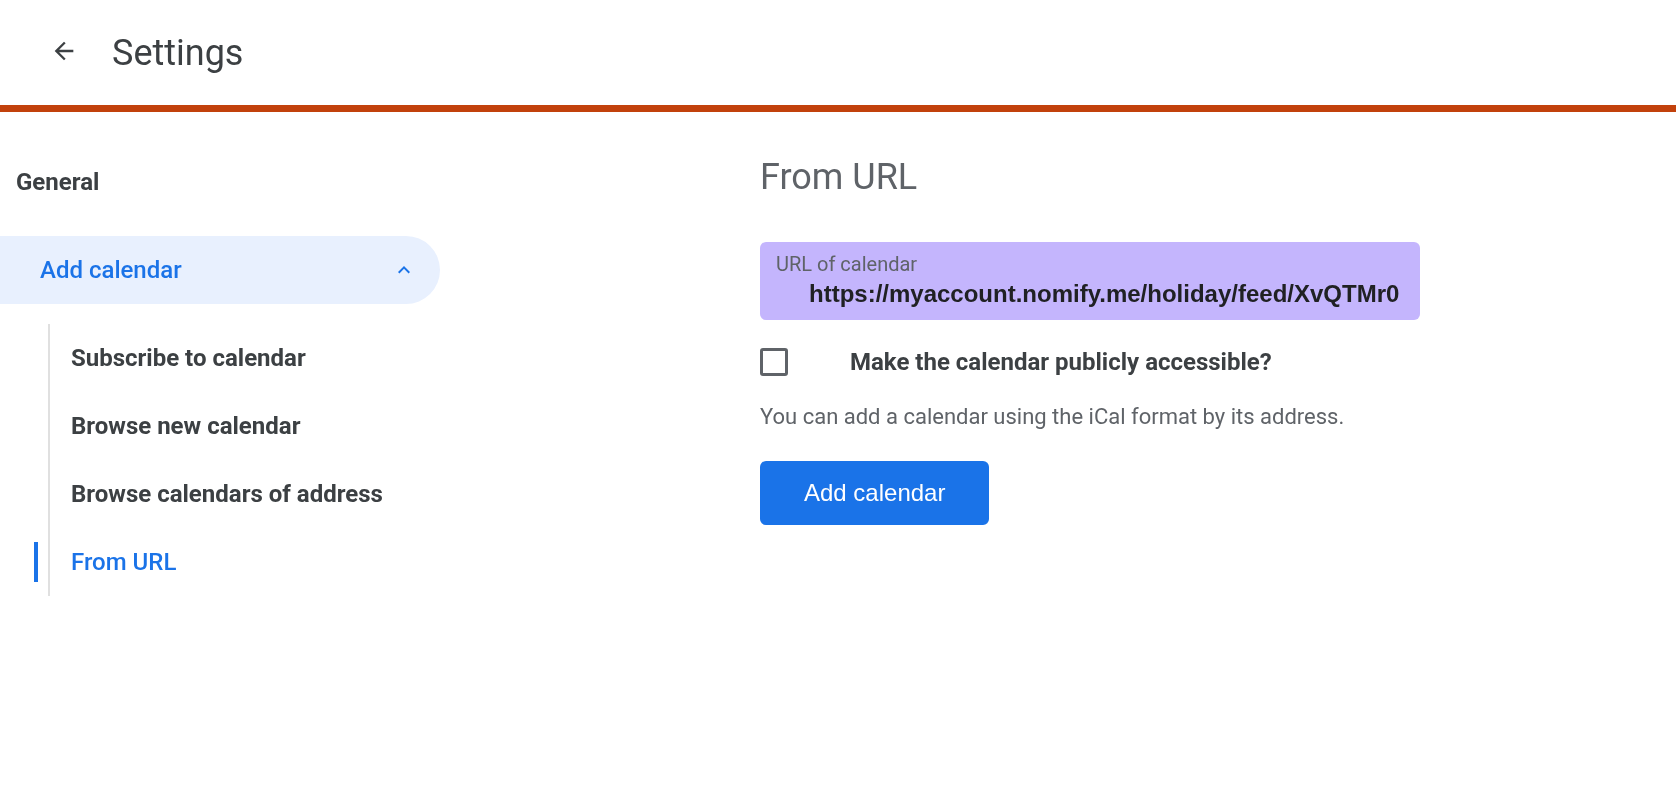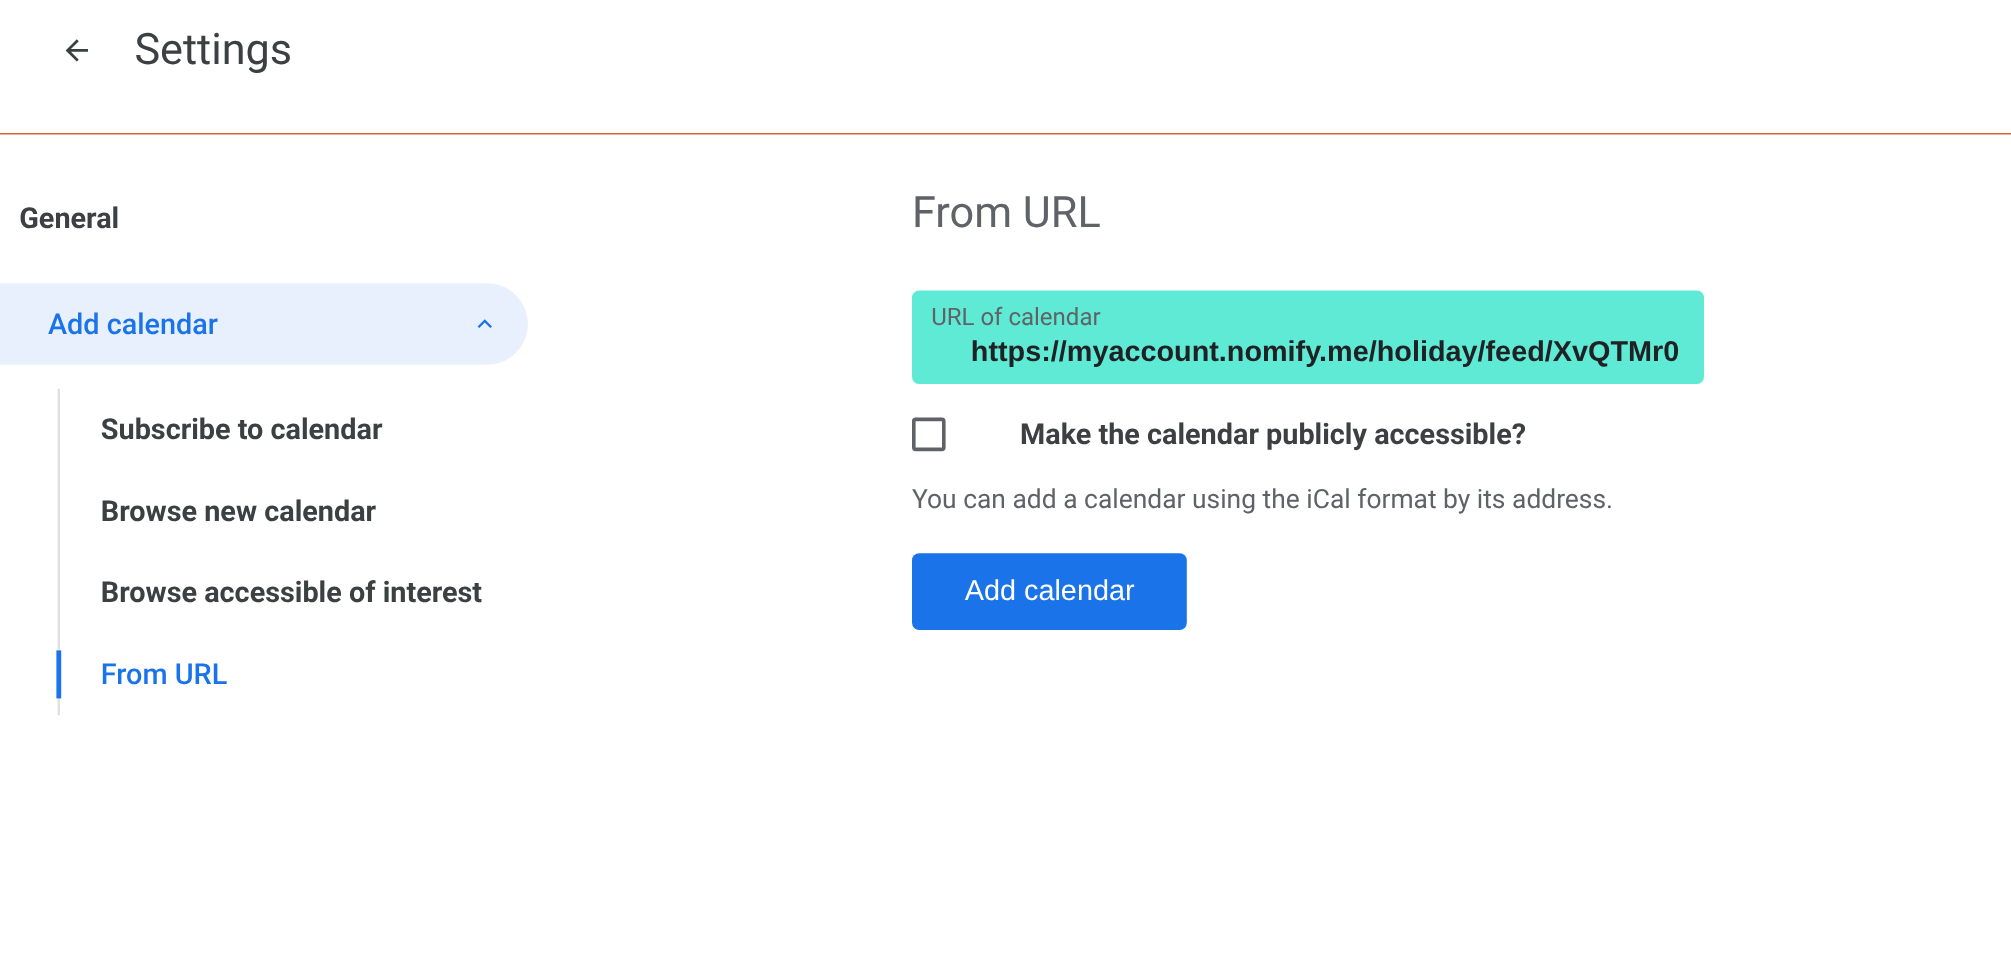--- a/index.html
+++ b/index.html
@@ -10,23 +10,23 @@
     body {
       font-family: 'Google Sans', Roboto, Arial, sans-serif;
       background: #fff;
       color: #202124;
       width: 1676px;
       height: 798px;
       overflow: hidden;
     }
     .header {
       display: flex;
-      align-items: flex-start;
+      align-items: center;
       padding: 20px 40px;
-      border-bottom: 1px solid #c2410c;
+      border-bottom: 7px solid #c2410c;
       height: 112px;
     }
     .back-arrow {
       width: 48px;
       height: 48px;
       display: flex;
       align-items: center;
       justify-content: center;
       cursor: pointer;
       border-radius: 50%;
@@ -78,21 +78,21 @@
     .chevron-up {
       width: 24px;
       height: 24px;
     }
     .chevron-up svg {
       width: 24px;
       height: 24px;
       fill: #1a73e8;
     }
     .sub-items {
-      padding-left: 48px;
+      padding-left: 35px;
       position: relative;
     }
     .sub-items::before {
       content: "";
       position: absolute;
       left: 48px;
       top: 0;
       bottom: 0;
       width: 2px;
       background: #e0e0e0;
@@ -123,21 +123,21 @@
       padding-left: 320px;
       padding-right: 60px;
     }
     .section-title {
       font-size: 36px;
       font-weight: 400;
       color: #5f6368;
       margin-bottom: 44px;
     }
     .input-group {
-      background: #5eead4;
+      background: #c4b5fd;
       border-radius: 6px;
       padding: 10px 16px 12px 16px;
       width: 660px;
       margin-bottom: 28px;
     }
     .input-label {
       font-size: 20px;
       color: #5f6368;
       margin-bottom: 4px;
       display: block;
@@ -212,21 +212,21 @@
       <span class="chevron-up">
         <svg viewBox="0 0 24 24">
             <path d="M7.41 15.41L12 10.83l4.59 4.58L18 14l-6-6-6 6z"></path>
           </svg>
       </span>
     </div>
 
     <div class="sub-items">
       <div class="sub-item">Subscribe to calendar</div>
       <div class="sub-item">Browse new calendar</div>
-      <div class="sub-item">Browse accessible of interest</div>
+      <div class="sub-item">Browse calendars of address</div>
       <div class="sub-item active">From URL</div>
     </div>
 
   </div>
 
   <div class="main">
     <div class="section-title">From URL</div>
 
     <div class="input-group">
       <span class="input-label">URL of calendar</span>

